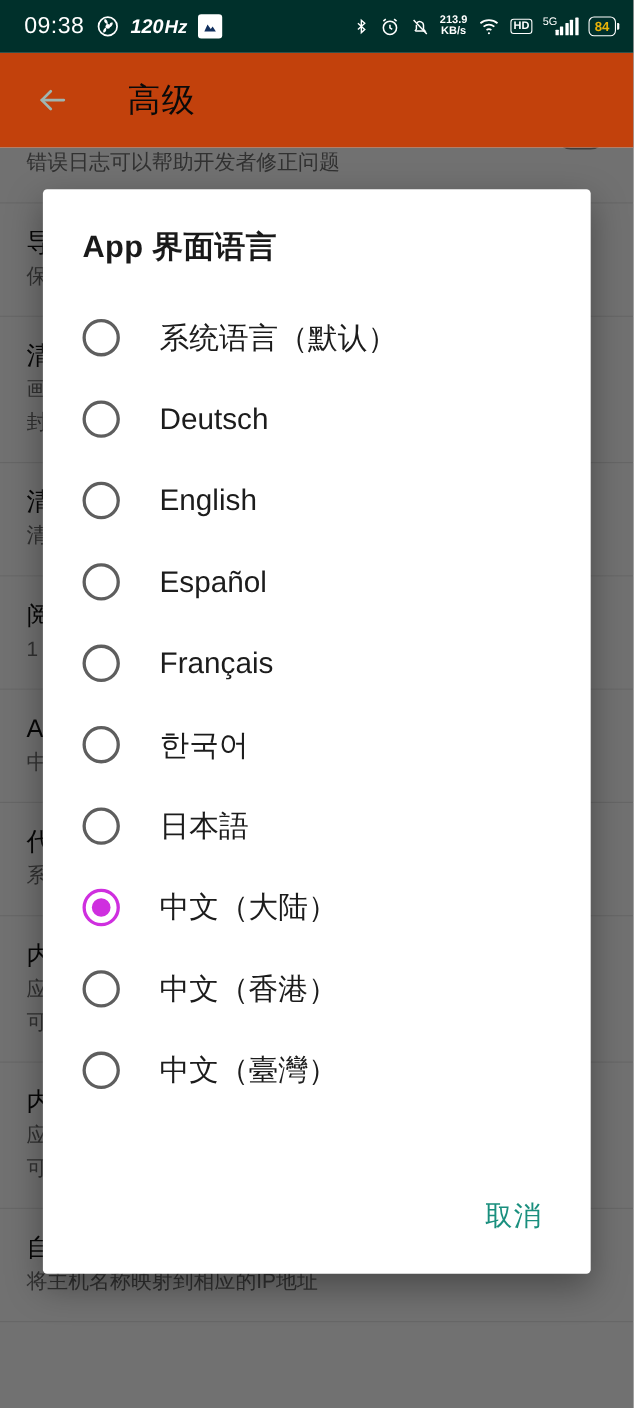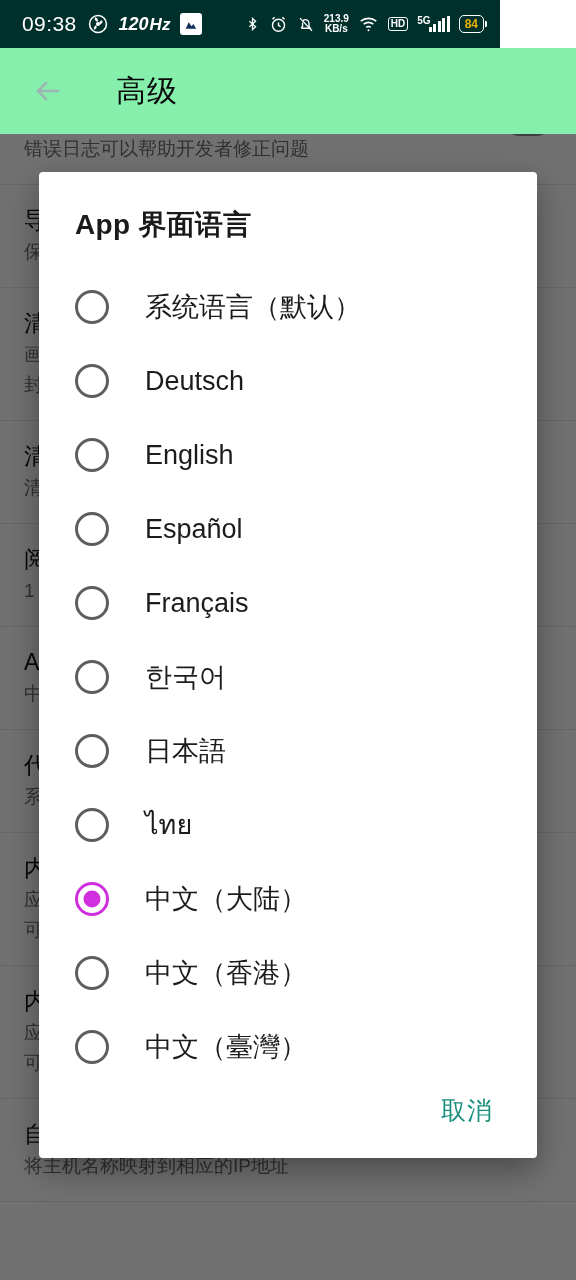--- a/index.html
+++ b/index.html
@@ -17,21 +17,21 @@
     width: 576px;
     height: 1280px;
     overflow: hidden;
     background: #ffffff;
   }
 
   
   .status-bar {
     position: absolute;
     top: 0; left: 0;
-    width: 500px;
+    width: 576px;
     height: 48px;
     background: #00302b;
     display: flex;
     align-items: center;
     justify-content: space-between;
     padding: 0 16px 0 22px;
     z-index: 30;
   }
   .status-left {
     display: flex;
@@ -90,21 +90,21 @@
     border: 1.6px solid #ffffff;
     border-radius: 3px;
     font-size: 10px;
     font-weight: 700;
     padding: 1px 2px;
     line-height: 10px;
   }
   .sb-5g {
     color: #ffffff;
     font-size: 10px;
-    font-weight: 700;
+    font-weight: 400;
     position: relative;
     top: -6px;
     margin-right: -2px;
   }
   .sb-bars { display: flex; align-items: flex-end; gap: 1.5px; height: 16px; }
   .sb-bars i { display: block; width: 3px; background: #fff; border-radius: 0.5px; }
   .sb-battery {
     border: 1.8px solid #ffffff;
     border-radius: 5px;
     color: #eab308;
@@ -122,21 +122,21 @@
     background: #ffffff;
     border-radius: 0 1px 1px 0;
   }
 
   
   .app-bar {
     position: absolute;
     top: 48px; left: 0;
     width: 576px;
     height: 86px;
-    background: #86efac;
+    background: #c2410c;
     display: flex;
     align-items: center;
     padding-left: 24px;
     z-index: 29;
   }
   .back-btn {
     width: 48px; height: 48px;
     display: flex;
     align-items: center;
     justify-content: center;
@@ -430,24 +430,20 @@
       </div>
       <div class="option-row">
         <div class="radio"></div>
         <div class="option-label">한국어</div>
       </div>
       <div class="option-row">
         <div class="radio"></div>
         <div class="option-label">日本語</div>
       </div>
       <div class="option-row">
-        <div class="radio"></div>
-        <div class="option-label">ไทย</div>
-      </div>
-      <div class="option-row">
         <div class="radio selected"></div>
         <div class="option-label">中文（大陆）</div>
       </div>
       <div class="option-row">
         <div class="radio"></div>
         <div class="option-label">中文（香港）</div>
       </div>
       <div class="option-row">
         <div class="radio"></div>
         <div class="option-label">中文（臺灣）</div>

